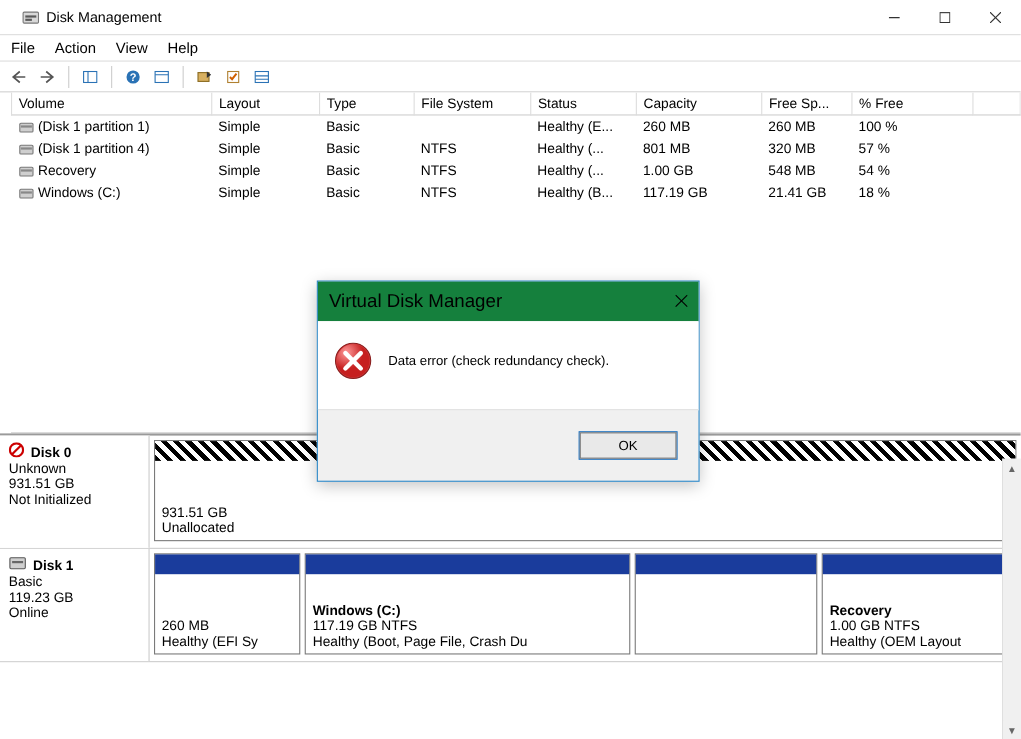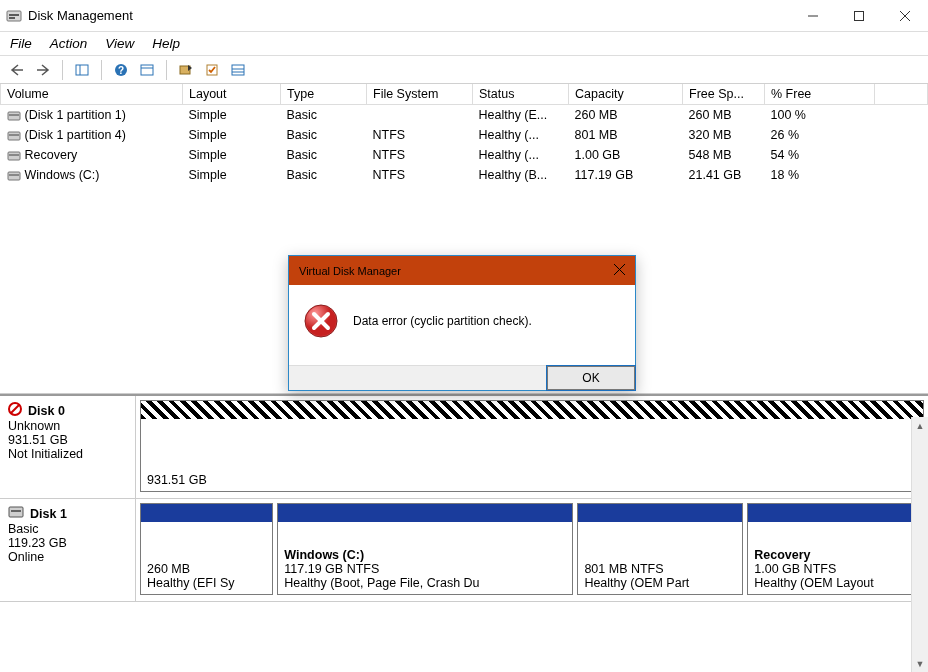--- a/index.html
+++ b/index.html
@@ -9,49 +9,49 @@
     font-size: 12.5px;
     background: #fff;
     width: 928px;
     height: 672px;
     overflow: hidden;
     color: #000;
     user-select: none;
   }
   
   .titlebar {
-    display:flex; align-items:center; height:32px; padding-left:6px;
+    display:flex; align-items:center; height:32px; padding-left:20px;
     border-bottom:1px solid #ddd;
   }
   .titlebar .app-icon { width:16px; height:16px; margin-right:6px; }
   .titlebar .title { flex:1; font-size:13px; }
   .win-btns { display:flex; }
   .win-btn { width:46px; height:32px; display:flex; align-items:center; justify-content:center; color:#555; }
   
   .menubar { display:flex; gap:18px; padding:4px 10px; font-size:13.5px; border-bottom:1px solid #ddd; }
-  .menubar span { cursor:default;font-style:italic; }
+  .menubar span { cursor:default; }
   
   .toolbar {
     display:flex; align-items:center; gap:4px; padding:2px 6px; height:28px;
     border-bottom:1px solid #d0d0d0;
   }
   .tool-btn { width:22px; height:22px; display:flex; align-items:center; justify-content:center; border:1px solid transparent; }
   .tool-sep { width:1px; height:20px; background:#ccc; margin:0 4px; }
   
   .volume-table { width:100%; border-collapse:collapse; }
   .volume-table th, .volume-table td {
     text-align:left; font-weight:normal; padding:3px 6px; white-space:nowrap;
   }
   .volume-table thead th {
     background:#fff; border:1px solid #ddd; font-size:12.5px;
     border-top:none;
   }
   .volume-table tbody tr td { border:none; }
   .vol-icon { width:14px; height:12px; vertical-align:middle; margin-right:4px; }
-  .volume-area { height:310px; border-bottom:1px solid #ccc; overflow:hidden; }
+  .volume-area { height:310px; border-bottom:1px solid #ccc; overflow:hidden;margin-left:10px; }
   
   .disk-pane { background:#fff; border-top:2px inset #eee; }
   .disk-row { display:flex; border-bottom:1px solid #ccc; }
   .disk-header {
     width:136px; padding:6px 8px; background:#fff; border-right:1px solid #ccc;
     font-size:12.5px;
   }
   .disk-header .disk-title { display:flex; align-items:center; gap:6px; font-weight:bold; }
   .part-box {
     border:1px solid #7a7a7a; padding:4px 6px; font-size:12.5px;
@@ -60,28 +60,28 @@
   }
   .part-top { position:absolute; top:0; left:0; right:0; height:18px; }
   .part-blue { background:#1a3c9c; }
   .part-body { margin-top:22px; }
   
   .dialog {
     position:absolute; left:288px; top:255px; width:348px;
     background:#f0f0f0; border:1px solid #2b88c8; box-shadow:0 4px 14px rgba(0,0,0,.25);
   }
   .dialog-title {
-    background:#c2410c; padding:8px 10px; font-size:11px;
+    background:#15803d; padding:8px 10px; font-size:17px;
     display:flex; align-items:center; justify-content:space-between;
   }
   .dialog-body {
     background:#fff; padding:18px 14px 26px; display:flex; align-items:center; gap:14px;
     font-size:12px; border-bottom:1px solid #ddd;
   }
-  .dialog-footer { padding:0; display:flex; justify-content:flex-end; }
+  .dialog-footer { padding:20px; display:flex; justify-content:flex-end; }
   .ok-btn {
     width:88px; height:24px; border:1px solid #777; background:#e9e9e9; font-size:12px;
     box-shadow:0 0 0 1px #1a6fbf;
   }
   .err-icon { width:36px; height:36px; }
   
   .v-scroll { position:absolute; right:0; top:417px; bottom:0; width:17px; background:#f0f0f0; border-left:1px solid #ddd; }
   .v-scroll .sv-btn{ height:17px; background:#f0f0f0; display:flex; align-items:center; justify-content:center; color:#666; font-size:9px; }
   .v-scroll .sv-track{ flex:1; background:#f0f0f0; }
   .v-scroll { display:flex; flex-direction:column; }
@@ -223,21 +223,21 @@
           <td><svg class="vol-icon" viewBox="0 0 14 12">
               <rect x="1" y="2" width="12" height="8" rx="1" fill="#cfcfcf" stroke="#777"></rect>
               <rect x="2" y="4" width="10" height="2" fill="#888"></rect>
             </svg><span>(Disk 1 partition 4)</span></td>
           <td>Simple</td>
           <td>Basic</td>
           <td>NTFS</td>
           <td>Healthy (...</td>
           <td>801 MB</td>
           <td>320 MB</td>
-          <td>26 %</td>
+          <td>57 %</td>
           <td></td>
         </tr>
         <tr>
           <td><svg class="vol-icon" viewBox="0 0 14 12">
               <rect x="1" y="2" width="12" height="8" rx="1" fill="#cfcfcf" stroke="#777"></rect>
               <rect x="2" y="4" width="10" height="2" fill="#888"></rect>
             </svg><span>Recovery</span></td>
           <td>Simple</td>
           <td>Basic</td>
           <td>NTFS</td>
@@ -278,20 +278,21 @@
         <div>Unknown</div>
         <div>931.51 GB</div>
         <div>Not Initialized</div>
       </div>
       <div style="flex: 1 1 0%; display: flex; flex-direction: column;">
         <div style="display: flex; gap: 4px; padding: 4px 4px 6px;">
           <div class="part-box" style="flex: 1 1 0%;">
             <div class="part-top " style="background:repeating-linear-gradient(45deg,#000 0 4px,#fff 4px 8px);"></div>
             <div class="part-body">
               <div>931.51 GB</div>
+              <div>Unallocated</div>
             </div>
           </div>
         </div>
       </div>
     </div>
     <div class="disk-row">
       <div class="disk-header">
         <div class="disk-title">
           <span><svg width="16" height="14" viewBox="0 0 16 14">
               <rect x="1" y="2" width="14" height="10" rx="1" fill="#cfcfcf" stroke="#555"></rect>
@@ -315,24 +316,20 @@
           <div class="part-box" style="flex: 2.6 1 0%;">
             <div class="part-top part-blue" style=""></div>
             <div class="part-body">
               <div style="font-weight:bold">Windows  (C:)</div>
               <div>117.19 GB NTFS</div>
               <div>Healthy (Boot, Page File, Crash Du</div>
             </div>
           </div>
           <div class="part-box" style="flex: 1.4 1 0%;">
             <div class="part-top part-blue" style=""></div>
-            <div class="part-body">
-              <div>801 MB NTFS</div>
-              <div>Healthy (OEM Part</div>
-            </div>
           </div>
           <div class="part-box" style="flex: 1.5 1 0%;">
             <div class="part-top part-blue" style=""></div>
             <div class="part-body">
               <div style="font-weight:bold">Recovery</div>
               <div>1.00 GB NTFS</div>
               <div>Healthy (OEM Layout</div>
             </div>
           </div>
         </div>
@@ -362,18 +359,18 @@
         <defs>
             <radialGradient id="g" cx="30%" cy="25%">
               <stop offset="0%" stop-color="#ff9a9a"></stop>
               <stop offset="100%" stop-color="#c62020"></stop>
             </radialGradient>
           </defs>
         <line x1="11" y1="11" x2="25" y2="25" stroke="#fff" stroke-width="4" stroke-linecap="round"></line>
         <line x1="25" y1="11" x2="11" y2="25" stroke="#fff" stroke-width="4" stroke-linecap="round"></line>
       </svg>
     </span>
-    <span>Data error (cyclic partition check).</span>
+    <span>Data error (check redundancy check).</span>
   </div>
   <div class="dialog-footer">
     <button class="ok-btn">OK</button>
   </div>
 </div>
 
 </body></html>

